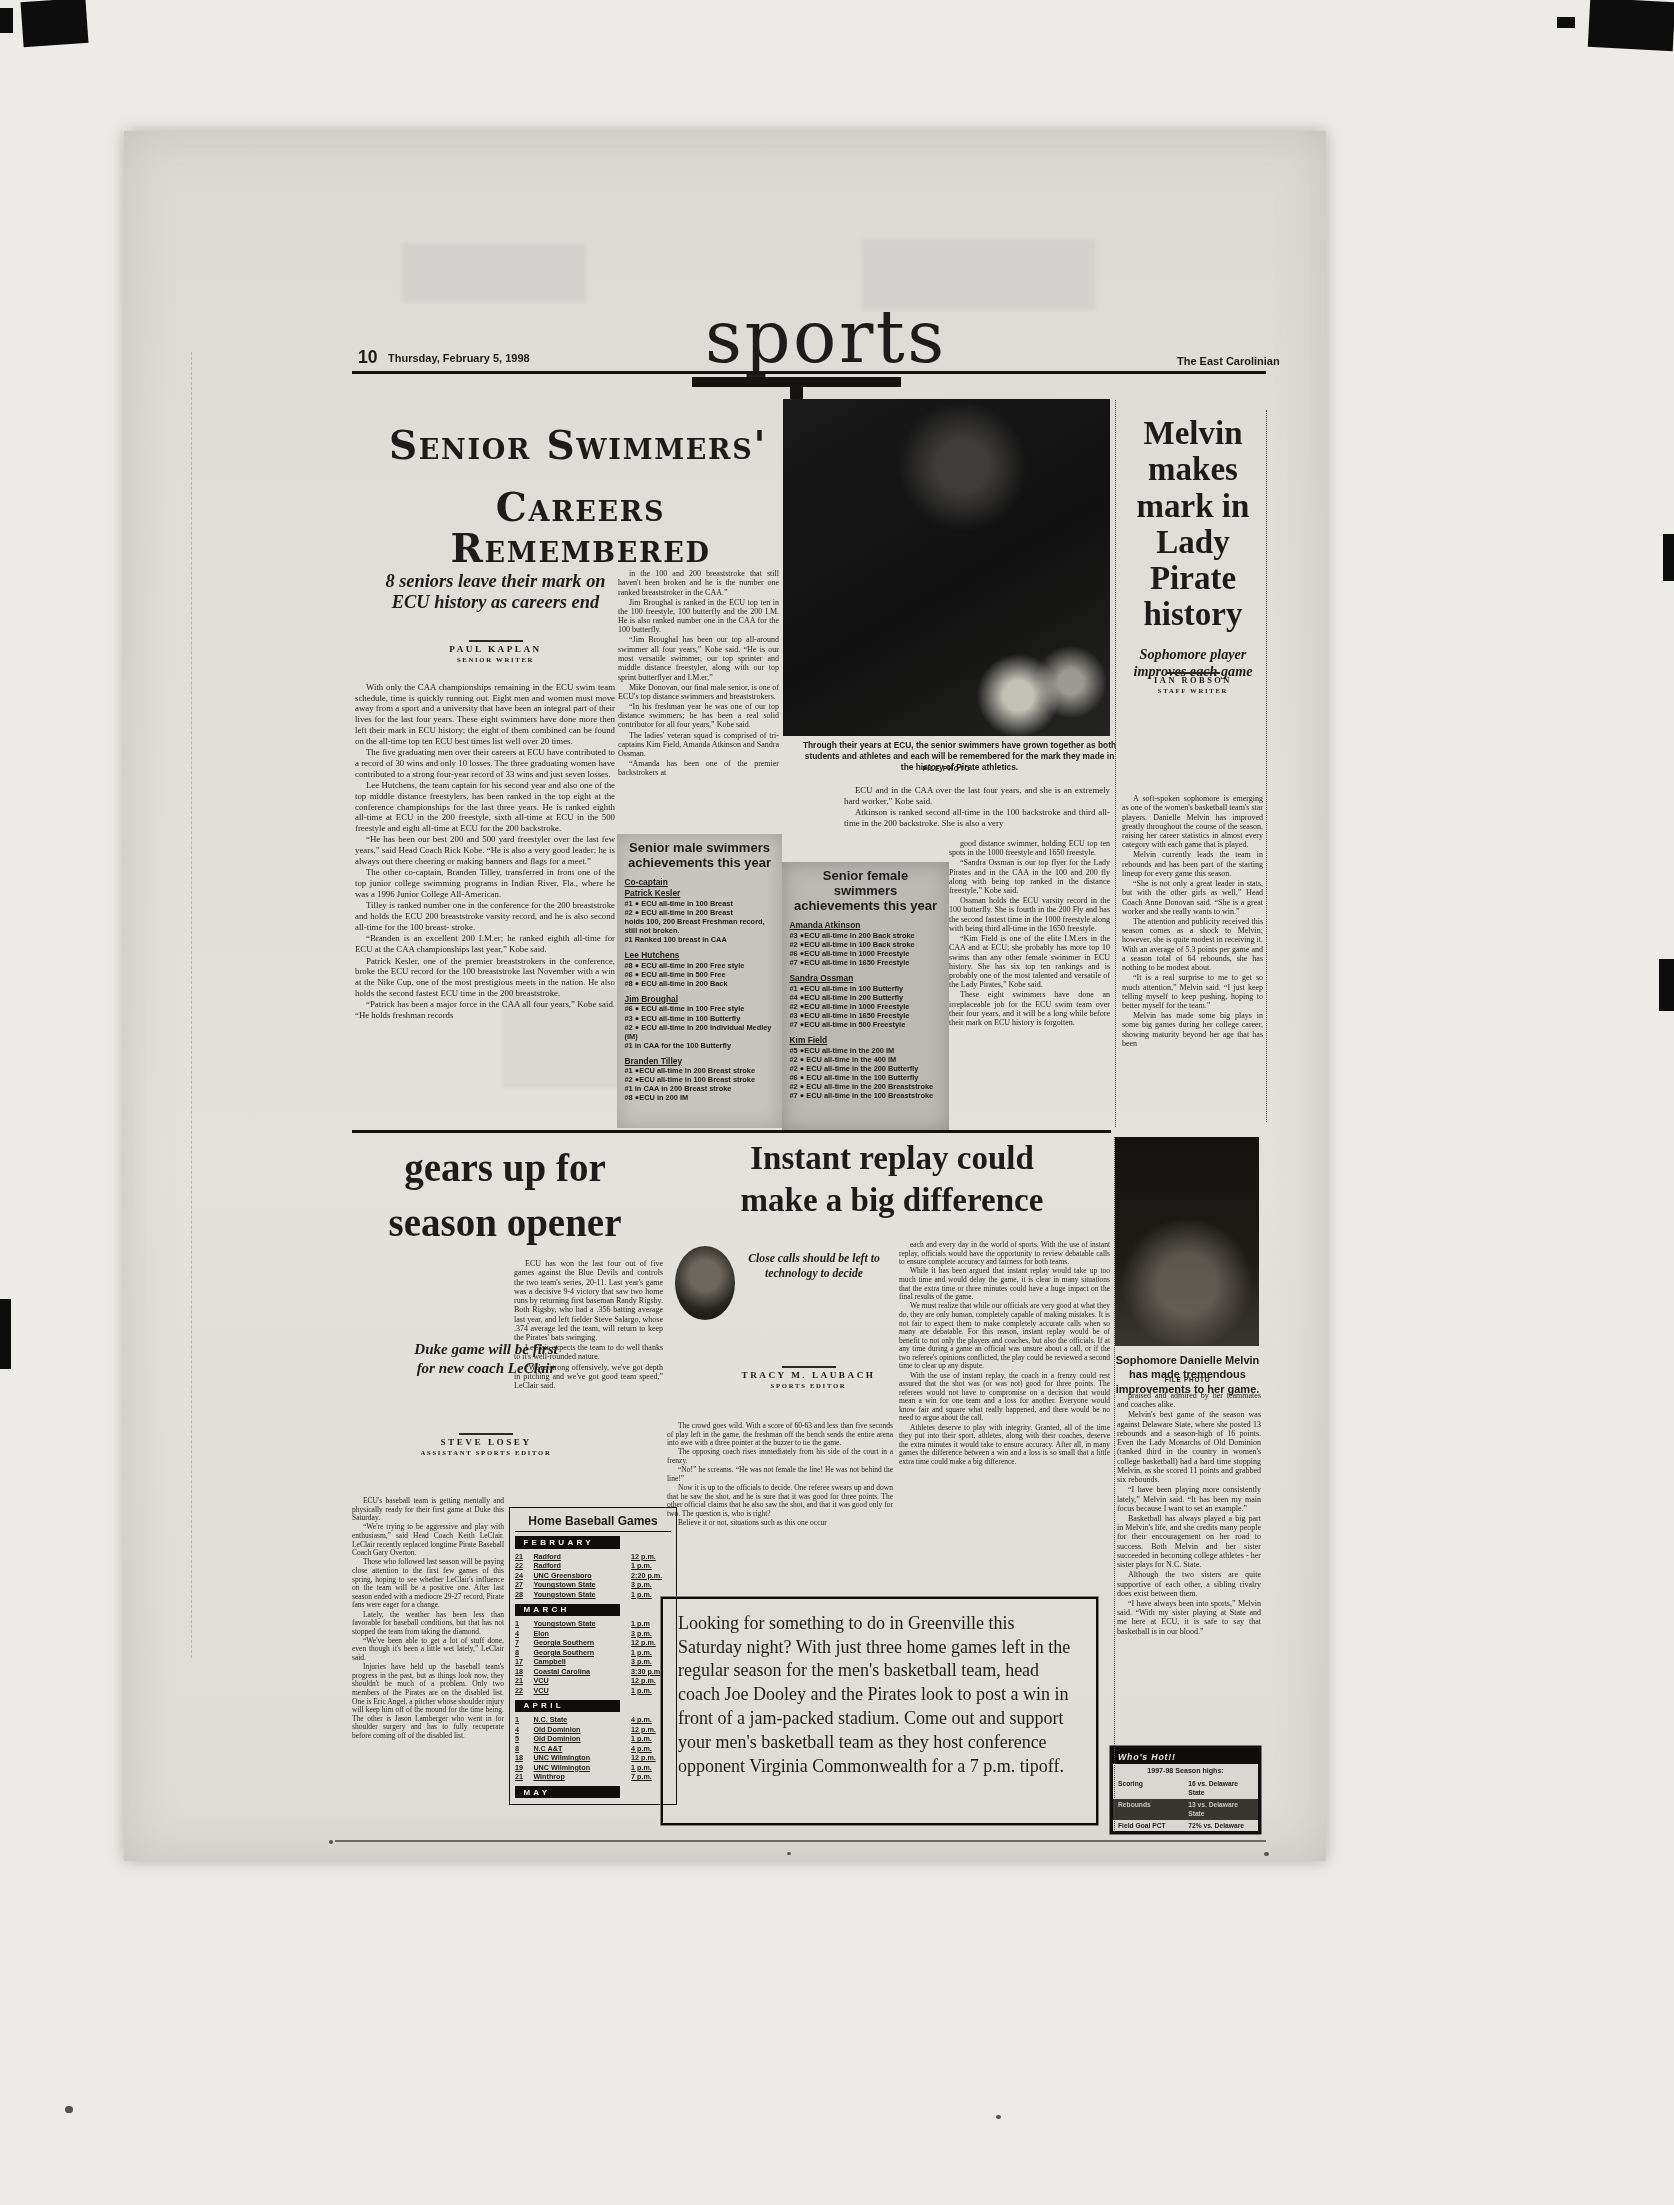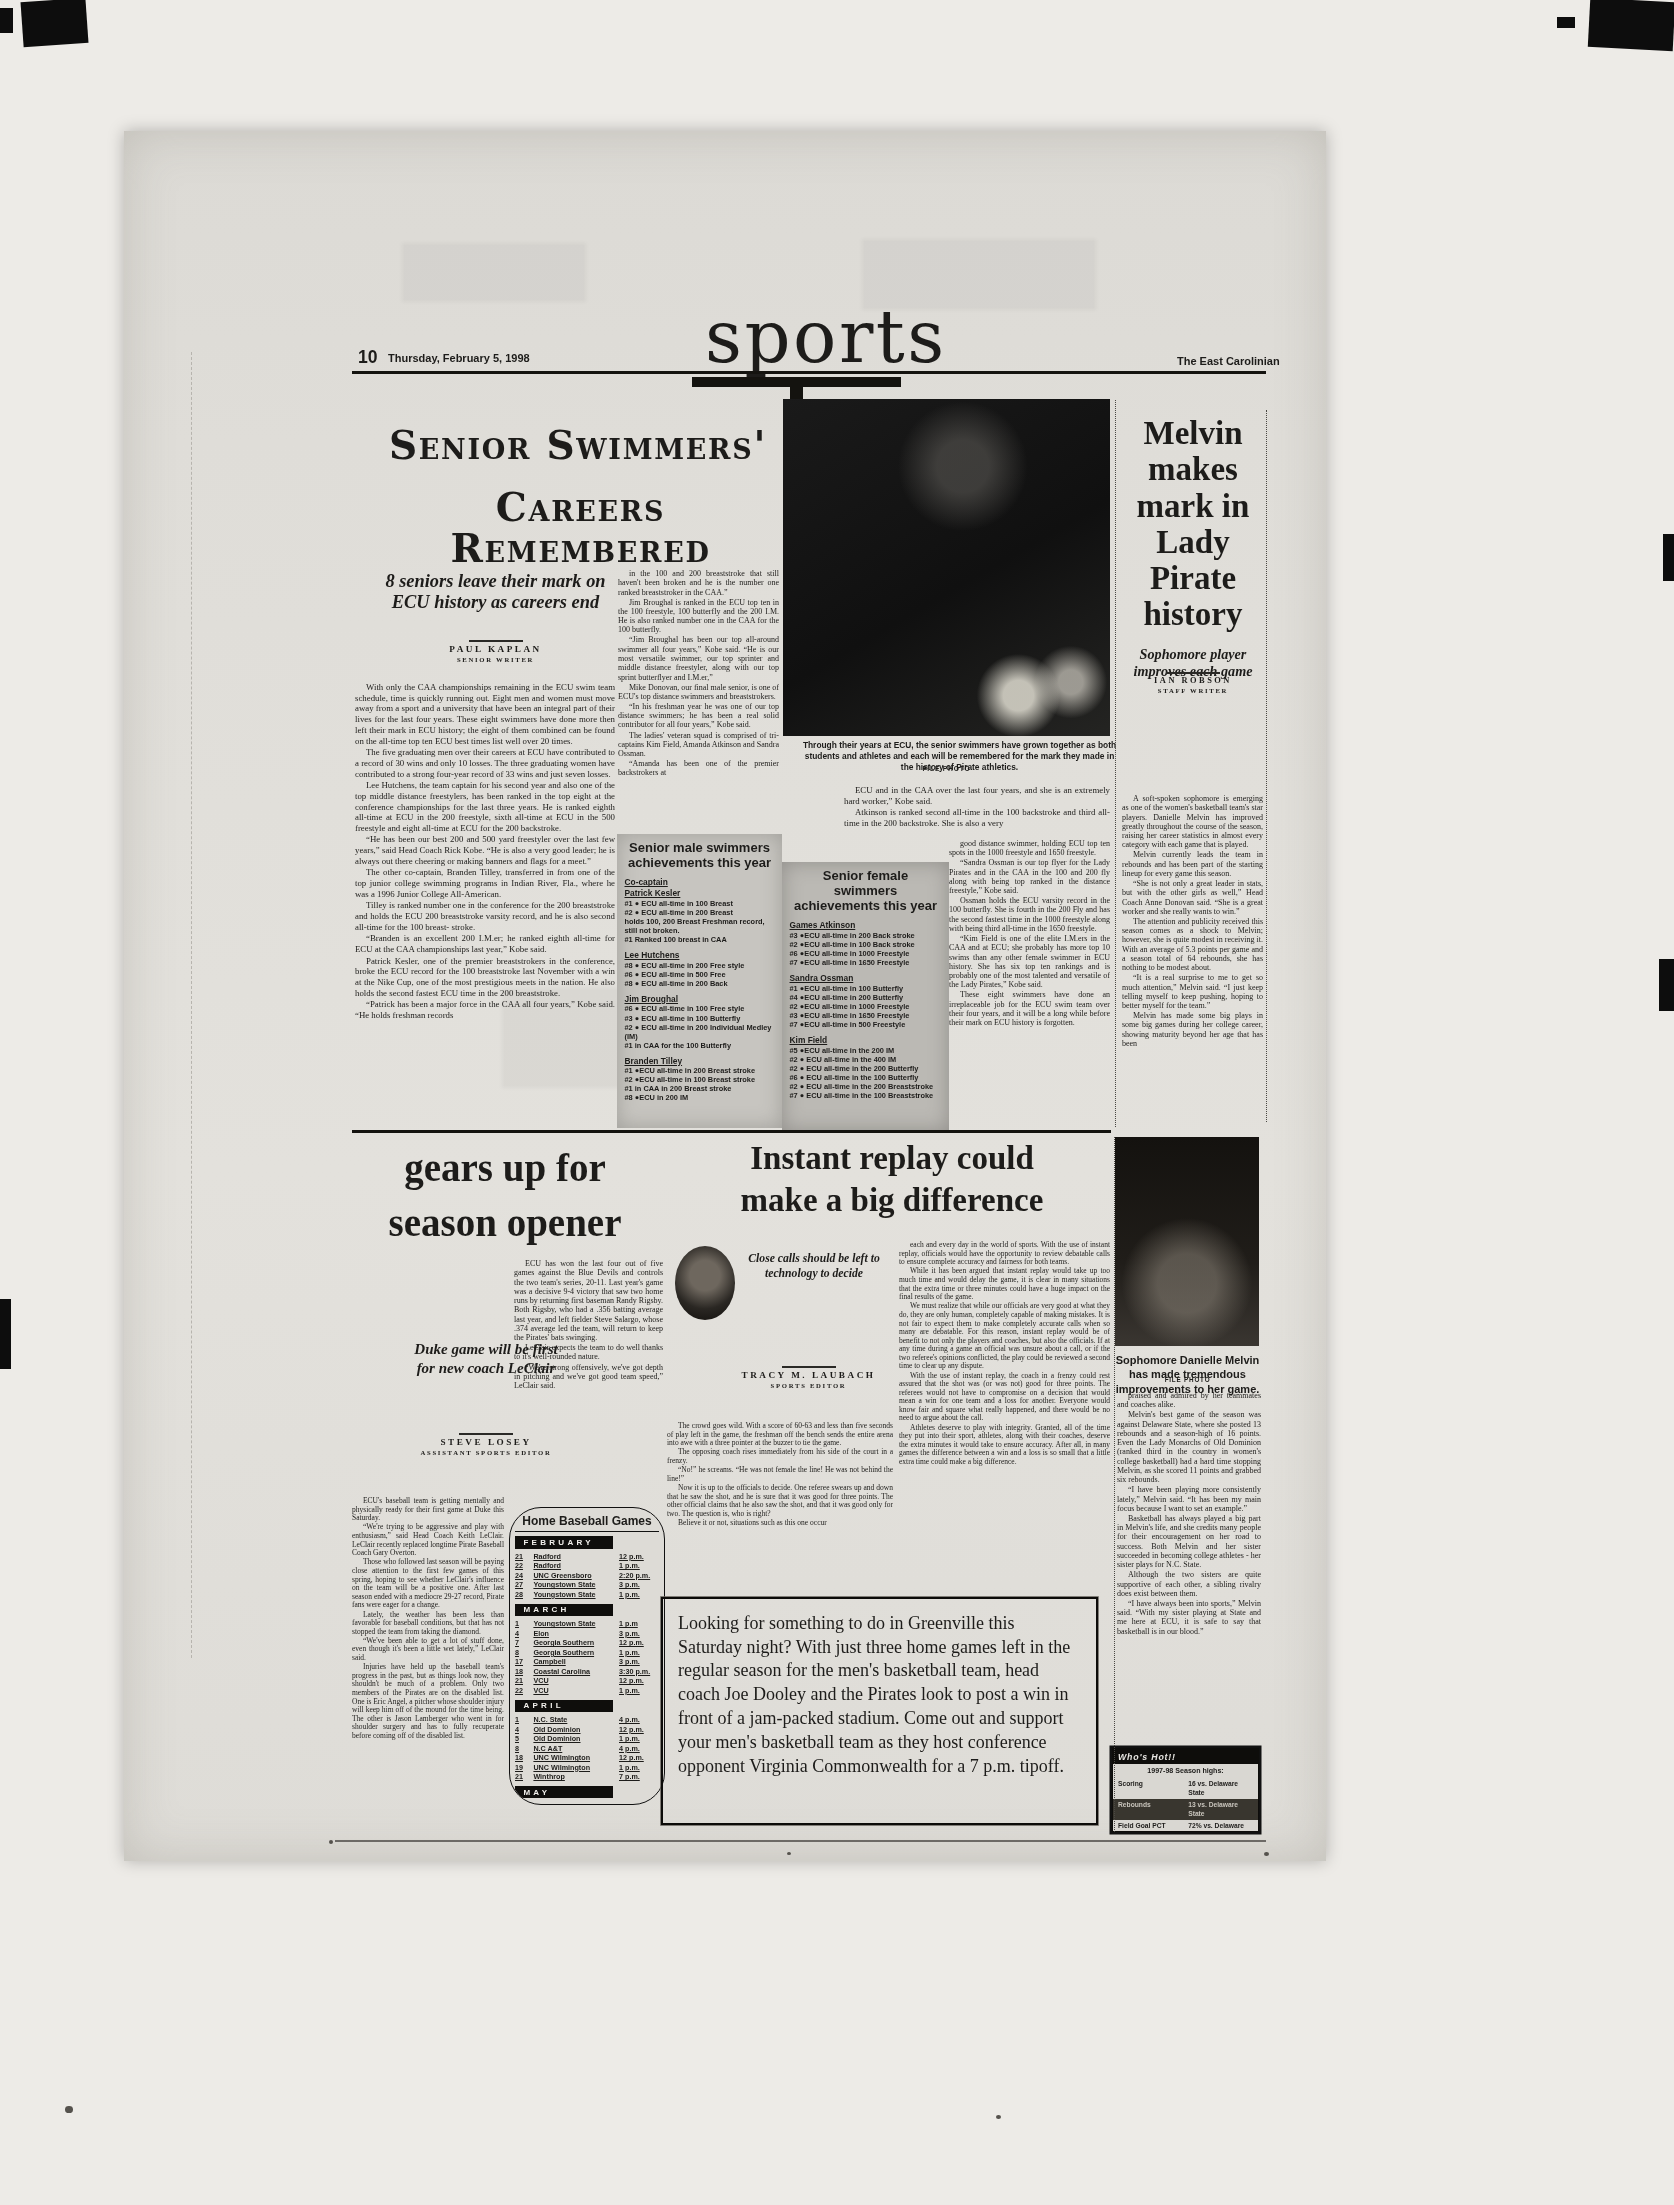--- a/index.html
+++ b/index.html
@@ -196,21 +196,21 @@
         <div class="ach-line">#2 ●ECU all-time in 100 Breast stroke</div>
         <div class="ach-line">#1 in CAA in 200 Breast stroke</div>
         <div class="ach-line">#8 ●ECU in 200 IM</div>
       </div>
   </div>
 </div>
 
 <div class="abs ach-box female" style="left:782px;top:862px;width:167px;height:269px;">
   <div class="ach-title">Senior female swimmers achievements this year</div>
   <div class="swimmer">
-    <div class="swimmer-name">Games Atkinson</div>
+    <div class="swimmer-name">Amanda Atkinson</div>
     <div>
         <div class="ach-line">#3 ●ECU all-time in 200 Back stroke</div>
         <div class="ach-line">#2 ●ECU all-time in 100 Back stroke</div>
         <div class="ach-line">#6 ●ECU all-time in 1000 Freestyle</div>
         <div class="ach-line">#7 ●ECU all-time in 1650 Freestyle</div>
       </div>
   </div>
   <div class="swimmer">
     <div class="swimmer-name">Sandra Ossman</div>
     <div>
@@ -314,21 +314,21 @@
     <p class="para">Lately, the weather has been less than favorable for baseball conditions, but that has not stopped the team from taking the diamond.</p>
     <p class="para">“We've been able to get a lot of stuff done, even though it's been a little wet lately,” LeClair said.</p>
     <p class="para">Injuries have held up the baseball team's progress in the past, but as things look now, they shouldn't be much of a problem. Only two members of the Pirates are on the disabled list. One is Eric Angel, a pitcher whose shoulder injury will keep him off of the mound for the time being. The other is Jason Lamberger who went in for shoulder surgery and has to fully recuperate before coming off of the disabled list.</p>
   </div>
 <div class="abs col fs9" style="left:514px;top:1259px;width:149px;height:233px;">
     <p class="para">ECU has won the last four out of five games against the Blue Devils and controls the two team's series, 20-11. Last year's game was a decisive 9-4 victory that saw two home runs by returning first baseman Randy Rigsby. Both Rigsby, who had a .356 batting average last year, and left fielder Steve Salargo, whose .374 average led the team, will return to keep the Pirates' bats swinging.</p>
     <p class="para">LeClair expects the team to do well thanks to it's well-rounded nature.</p>
     <p class="para">“We're strong offensively, we've got depth in pitching and we've got good team speed,” LeClair said.</p>
   </div>
 
-<div class="abs sched" style="left:509px;top:1507px;width:156px;height:298px;border-radius:32px;">
+<div class="abs sched" style="left:509px;top:1507px;width:168px;height:298px;">
   <div class="sched-title">Home Baseball Games</div>
   <div class="month-bar">FEBRUARY</div>
   <div>
       <div class="game-row">
       <span class="g-day">21</span>
       <span class="g-opp">Radford</span>
       <span class="g-time">12 p.m.</span>
     </div>
       <div class="game-row">
       <span class="g-day">22</span>

